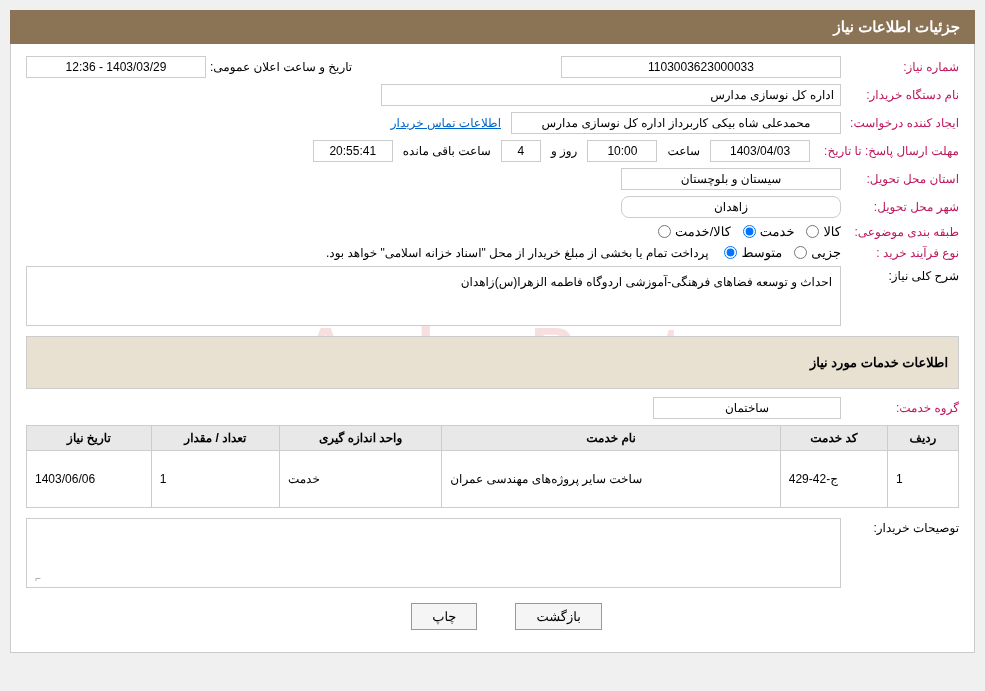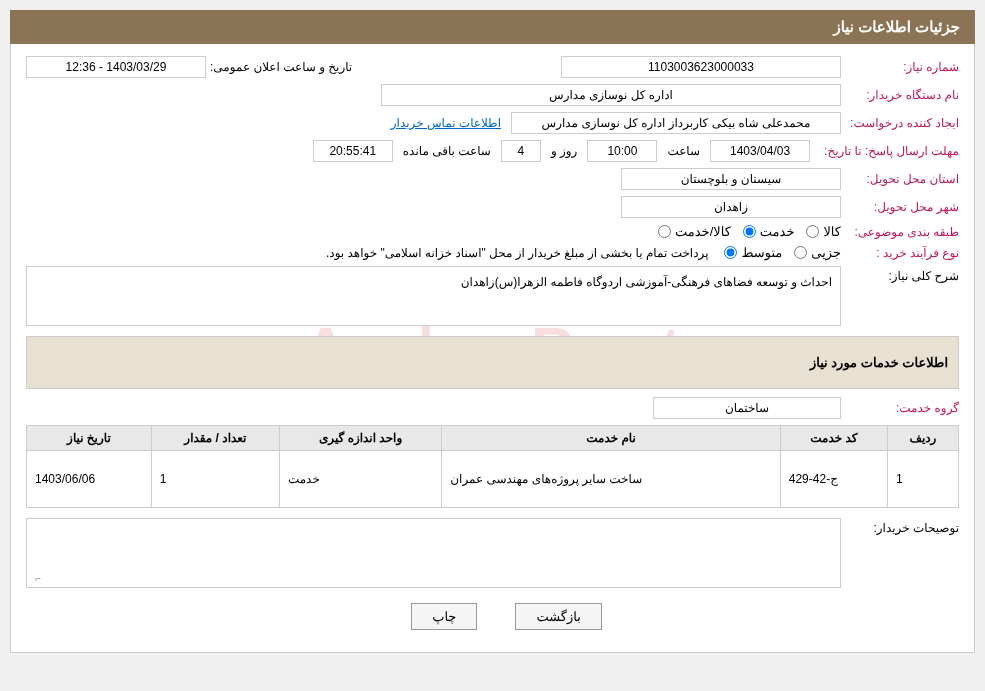--- a/index.html
+++ b/index.html
@@ -220,21 +220,21 @@
       <div class="form-row">
         <span class="field-label">شماره نیاز:</span>
         <div class="field-value field-value-wide" style="width:280px; text-align:center;">1103003623000033</div>
         <span style="flex:1"></span>
         <span class="inline-label">تاریخ و ساعت اعلان عمومی:</span>
         <div class="field-value" style="width:180px; text-align:center;">1403/03/29 - 12:36</div>
       </div>
 
       <div class="form-row">
         <span class="field-label">نام دستگاه خریدار:</span>
-        <div class="field-value" style="width:460px; text-align:center;">اداره کل نوسازی مدارس</div>
+        <div class="field-value" style="width:460px; ">اداره کل نوسازی مدارس</div>
       </div>
 
       <div class="form-row">
         <span class="field-label">ایجاد کننده درخواست:</span>
         <div class="field-value" style="width:330px; text-align:center;">محمدعلی شاه بیکی کاربرداز اداره کل نوسازی مدارس</div>
         <span style="width:10px;"></span>
         <span class="contact-link">اطلاعات تماس خریدار</span>
       </div>
 
       <div class="form-row date-time-row">
@@ -248,21 +248,21 @@
         <div class="field-value" style="width:80px; text-align:center;">20:55:41</div>
       </div>
 
       <div class="form-row">
         <span class="field-label">استان محل تحویل:</span>
         <div class="field-value" style="width:220px; text-align:center;">سیستان و بلوچستان</div>
       </div>
 
       <div class="form-row">
         <span class="field-label">شهر محل تحویل:</span>
-        <div class="field-value" style="width:220px; text-align:center;">زاهدان</div>
+        <div class="field-value" style="width:220px; text-align:center;border-radius:8px;">زاهدان</div>
       </div>
 
       <div class="form-row">
         <span class="field-label">طبقه بندی موضوعی:</span>
         <div class="radio-group">
           <div class="radio-item">
             <span>کالا</span>
             <input type="radio" name="tabaqe" value="kala" style="">
           </div>
           <div class="radio-item">

